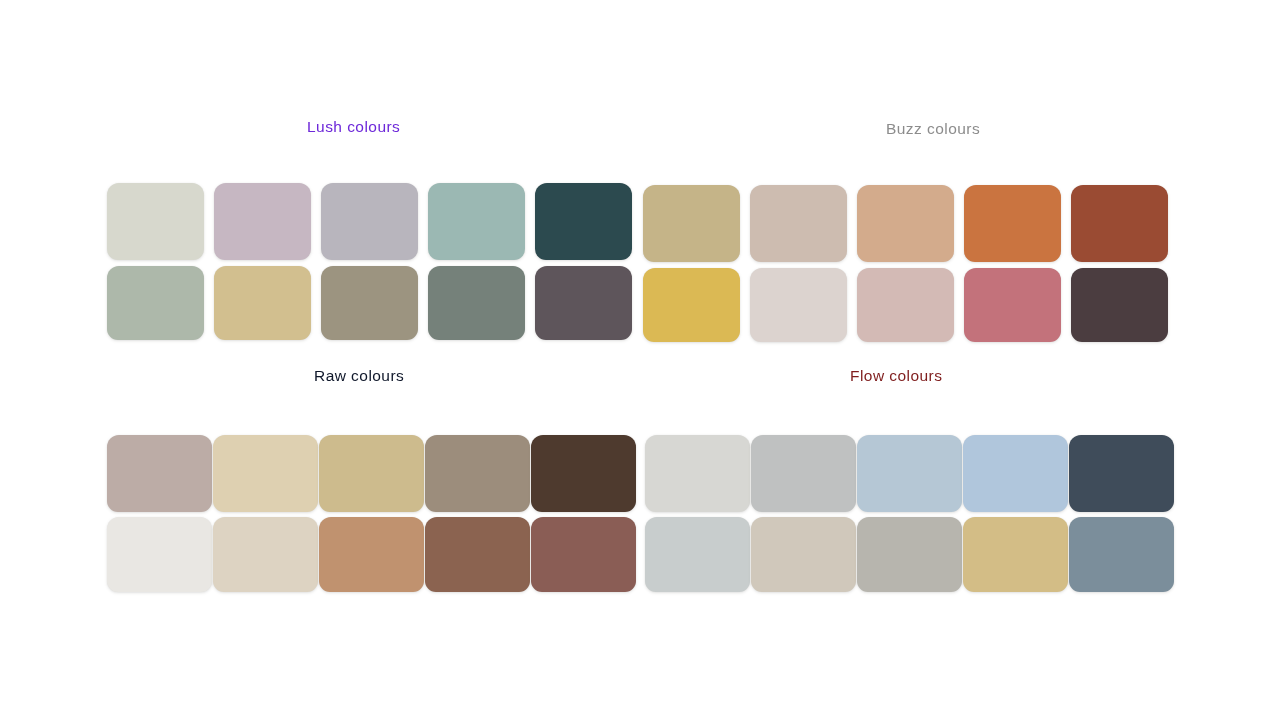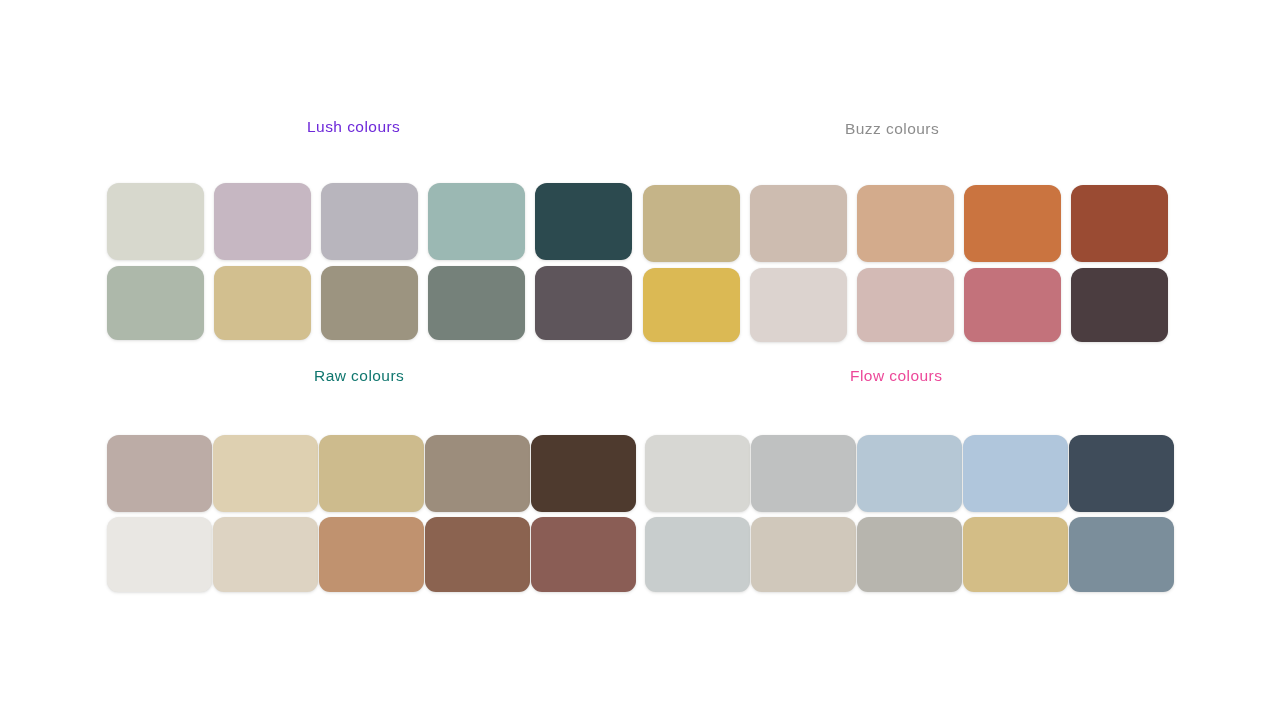--- a/index.html
+++ b/index.html
@@ -80,61 +80,61 @@
         <div class="swatch" style="background-color: rgb(173, 184, 170);"></div>
         <div class="swatch" style="background-color: rgb(210, 191, 143);"></div>
         <div class="swatch" style="background-color: rgb(156, 148, 128);"></div>
         <div class="swatch" style="background-color: rgb(117, 129, 122);"></div>
         <div class="swatch" style="background-color: rgb(94, 85, 91);"></div>
       </div>
     </div>
   </div>
 
   <div class="group upper" id="group-buzz">
-    <div class="group-label" style="color: rgb(140, 140, 140);">Buzz colours</div>
+    <div class="group-label" style="color: rgb(140, 140, 140); margin-left: 41px;">Buzz colours</div>
     <div class="rows">
       <div class="row row-0">
         <div class="swatch" style="background-color: rgb(197, 180, 136);"></div>
         <div class="swatch" style="background-color: rgb(205, 188, 176);"></div>
         <div class="swatch" style="background-color: rgb(211, 171, 140);"></div>
         <div class="swatch" style="background-color: rgb(202, 116, 64);"></div>
         <div class="swatch" style="background-color: rgb(154, 75, 51);"></div>
       </div>
       <div class="row row-1">
         <div class="swatch" style="background-color: rgb(219, 185, 84);"></div>
         <div class="swatch" style="background-color: rgb(220, 211, 207);"></div>
         <div class="swatch" style="background-color: rgb(211, 186, 181);"></div>
         <div class="swatch" style="background-color: rgb(195, 114, 123);"></div>
         <div class="swatch" style="background-color: rgb(75, 61, 64);"></div>
       </div>
     </div>
   </div>
 
   <div class="group lower" id="group-raw">
-    <div class="group-label" style="color: #0f766e; text-align: center;">Raw colours</div>
+    <div class="group-label" style="color: #0f172a; text-align: center;">Raw colours</div>
     <div class="rows">
       <div class="row row-0">
         <div class="swatch" style="background-color: rgb(188, 172, 166);"></div>
         <div class="swatch" style="background-color: rgb(222, 208, 177);"></div>
         <div class="swatch" style="background-color: rgb(205, 187, 141);"></div>
         <div class="swatch" style="background-color: rgb(156, 141, 124);"></div>
         <div class="swatch" style="background-color: rgb(78, 58, 46);"></div>
       </div>
       <div class="row row-1">
         <div class="swatch" style="background-color: rgb(233, 231, 227);"></div>
         <div class="swatch" style="background-color: rgb(221, 211, 194);"></div>
         <div class="swatch" style="background-color: rgb(192, 146, 111);"></div>
         <div class="swatch" style="background-color: rgb(139, 99, 80);"></div>
         <div class="swatch" style="background-color: rgb(138, 93, 85);"></div>
       </div>
     </div>
   </div>
 
   <div class="group lower" id="group-flow">
-    <div class="group-label" style="color: #ec4899;">Flow colours</div>
+    <div class="group-label" style="color: #7f1d1d;">Flow colours</div>
     <div class="rows">
       <div class="row row-0">
         <div class="swatch" style="background-color: rgb(215, 215, 211);"></div>
         <div class="swatch" style="background-color: rgb(191, 193, 193);"></div>
         <div class="swatch" style="background-color: rgb(181, 199, 213);"></div>
         <div class="swatch" style="background-color: rgb(176, 198, 220);"></div>
         <div class="swatch" style="background-color: rgb(63, 76, 90);"></div>
       </div>
       <div class="row row-1">
         <div class="swatch" style="background-color: rgb(200, 205, 205);"></div>

